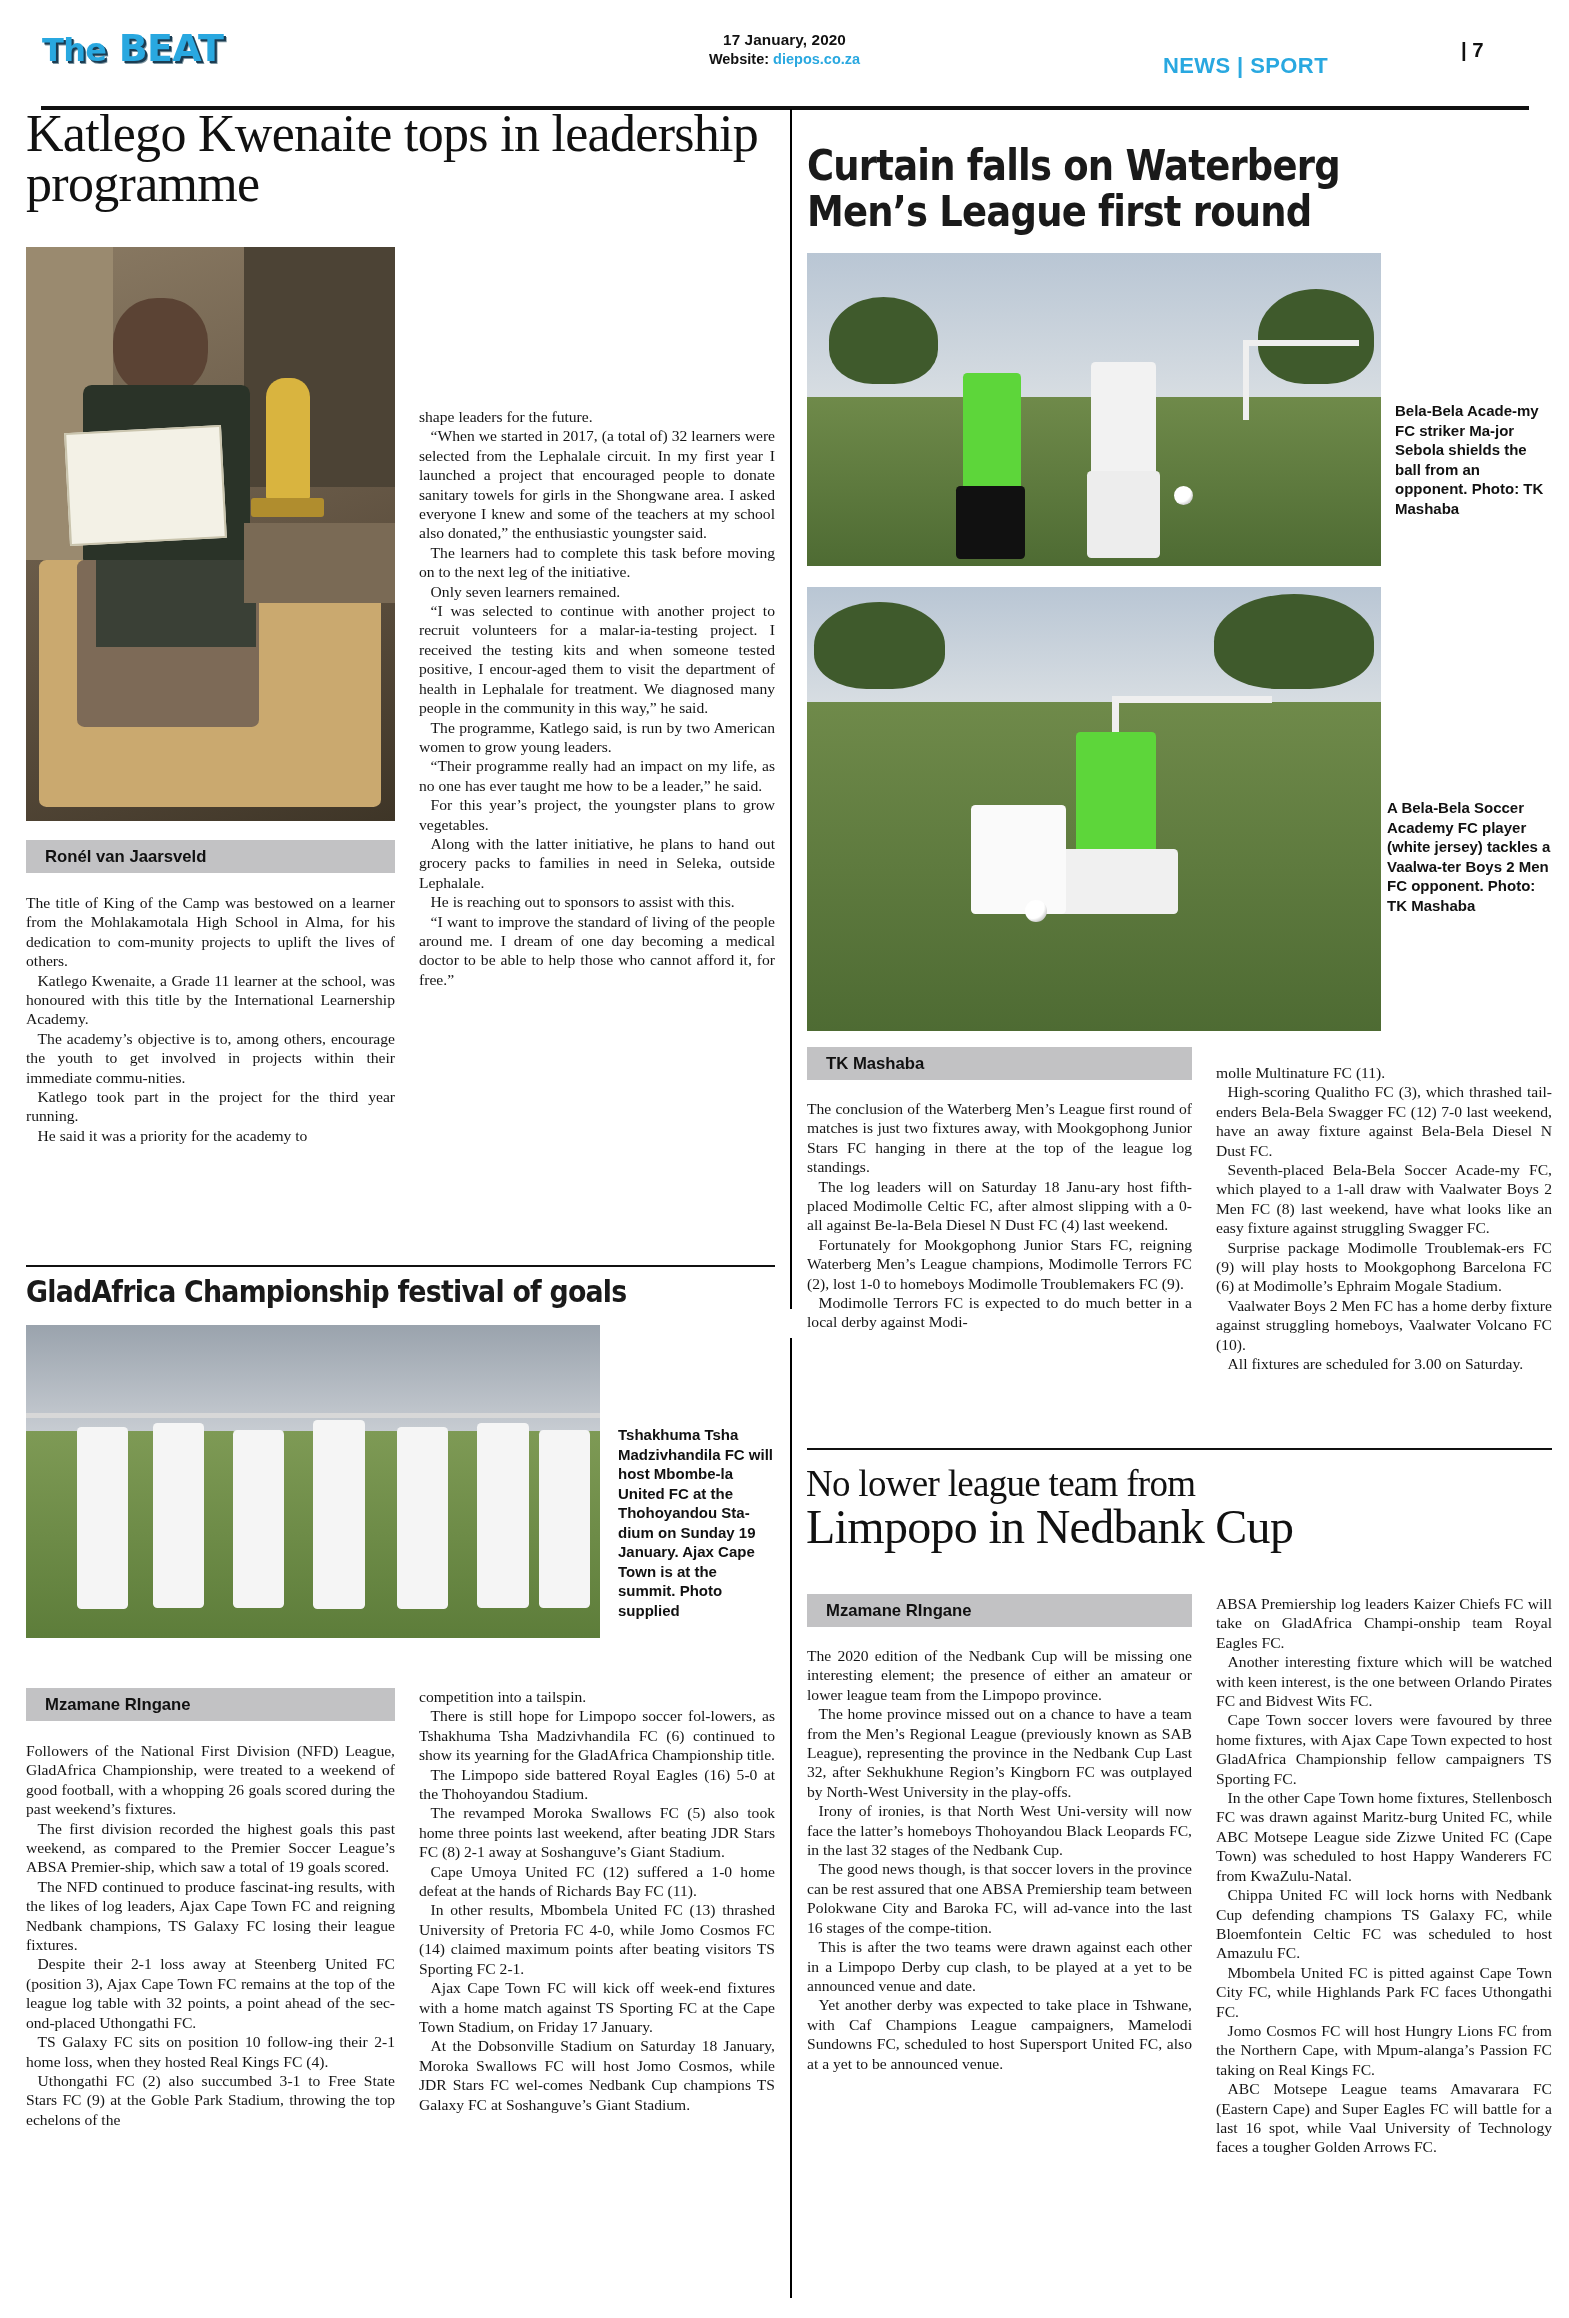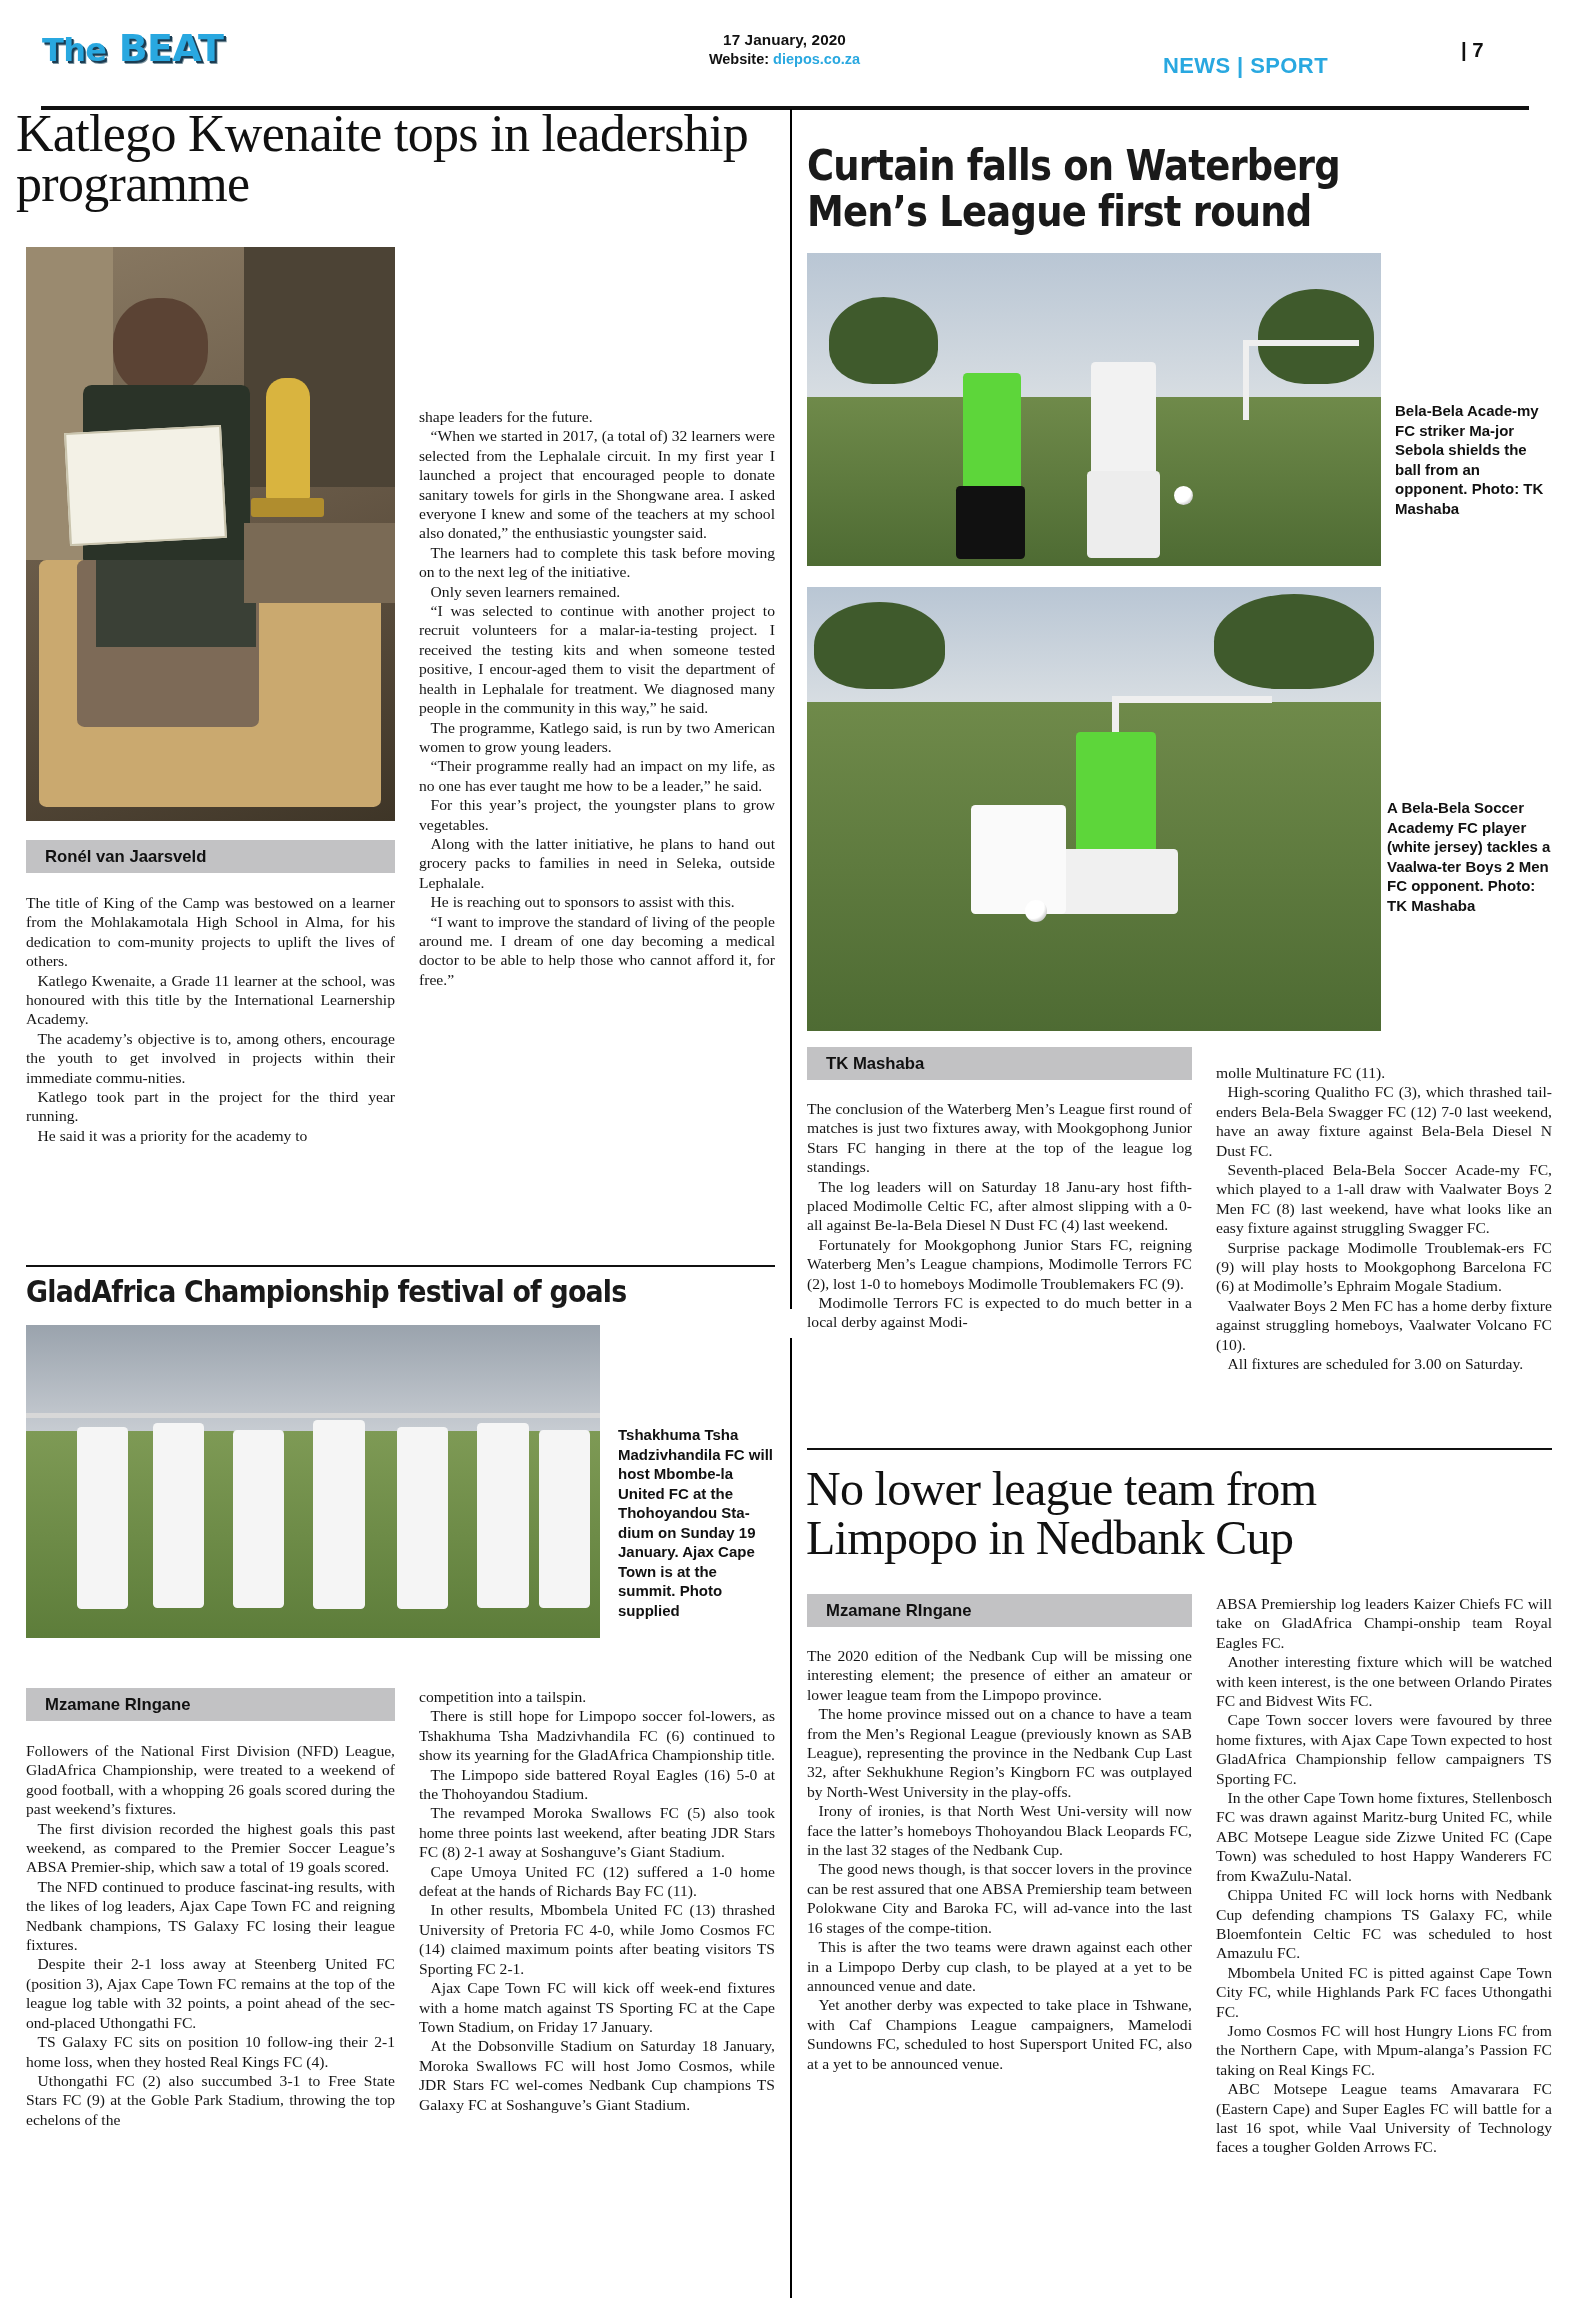--- a/index.html
+++ b/index.html
@@ -116,21 +116,21 @@
     </div>
     <div class="mast-section">NEWS | SPORT</div>
     <div class="mast-page">| 7</div>
     <div class="mast-rule"></div>
   </div>
 
   <div class="col-rule-v" style="left:790px; top:109px; height:1200px;"></div>
 
   <div class="col-rule-v" style="left:790px; top:1338px; height:960px;"></div>
 
-  <div style="position:absolute;left:16px;top:109px;width:749px;">
+  <div style="position:absolute;left:26px;top:109px;width:749px;">
     <div class="headline-serif" style="font-size:52px;width:749px;">Katlego Kwenaite tops in leadership programme</div>
   </div>
 
   <div class="photo indoor" style="left:26px; top:247px; width:369px; height:574px;">
     <div class="wall"></div>
     <div class="curtain" style="left:0;top:0;width:87px;height:313px;background:#9a8a6f;"></div>
     <div class="curtain" style="left:218px;top:0;width:151px;height:240px;background:#4c4335;"></div>
     <div class="chair" style="left:13px; top:313px; width:342px; height:247px;"></div>
     <div class="person" style="left:87px; top:51px; width:95px; height:98px; background:#5b4334; border-radius:44px;"></div>
     <div class="shirt" style="left:57px; top:138px; width:167px; height:182px;"></div>
@@ -260,21 +260,21 @@
     <p>The revamped Moroka Swallows FC (5) also took home three points last weekend, after beating JDR Stars FC (8) 2-1 away at Soshanguve’s Giant Stadium.</p>
     <p>Cape Umoya United FC (12) suffered a 1-0 home defeat at the hands of Richards Bay FC (11).</p>
     <p>In other results, Mbombela United FC (13) thrashed University of Pretoria FC 4-0, while Jomo Cosmos FC (14) claimed maximum points after beating visitors TS Sporting FC 2-1.</p>
     <p>Ajax Cape Town FC will kick off week-end fixtures with a home match against TS Sporting FC at the Cape Town Stadium, on Friday 17 January.</p>
     <p>At the Dobsonville Stadium on Saturday 18 January, Moroka Swallows FC will host Jomo Cosmos, while JDR Stars FC wel-comes Nedbank Cup champions TS Galaxy FC at Soshanguve’s Giant Stadium.</p>
   </div>
 
   <div class="hr-thin" style="left:807px; top:1448px; width:745px;"></div>
 
   <div style="position:absolute; left:806px; top:1466px; width:749px;">
-    <div class="headline-serif" style="font-size:48px;">No lower league team from</div>
+    <div class="headline-serif" style="font-size:37px;">No lower league team from</div>
     <div class="headline-serif" style="font-size:48px; margin-top:2.9px;">Limpopo in Nedbank Cup</div>
   </div>
 
   <div class="byline-bar" style="position:absolute; left:807px; top:1594px; width:385px; height:33px; font-size:16.7px;">Mzamane RIngane</div>
 
   <div class="body-txt" style="position:absolute; left:807px; top:1646px; width:385px;">
     <p class="noind">The 2020 edition of the Nedbank Cup will be missing one interesting element; the presence of either an amateur or lower league team from the Limpopo province.</p>
     <p>The home province missed out on a chance to have a team from the Men’s Regional League (previously known as SAB League), representing the province in the Nedbank Cup Last 32, after Sekhukhune Region’s Kingborn FC was outplayed by North-West University in the play-offs.</p>
     <p>Irony of ironies, is that North West Uni-versity will now face the latter’s homeboys Thohoyandou Black Leopards FC, in the last 32 stages of the Nedbank Cup.</p>
     <p>The good news though, is that soccer lovers in the province can be rest assured that one ABSA Premiership team between Polokwane City and Baroka FC, will ad-vance into the last 16 stages of the compe-tition.</p>

